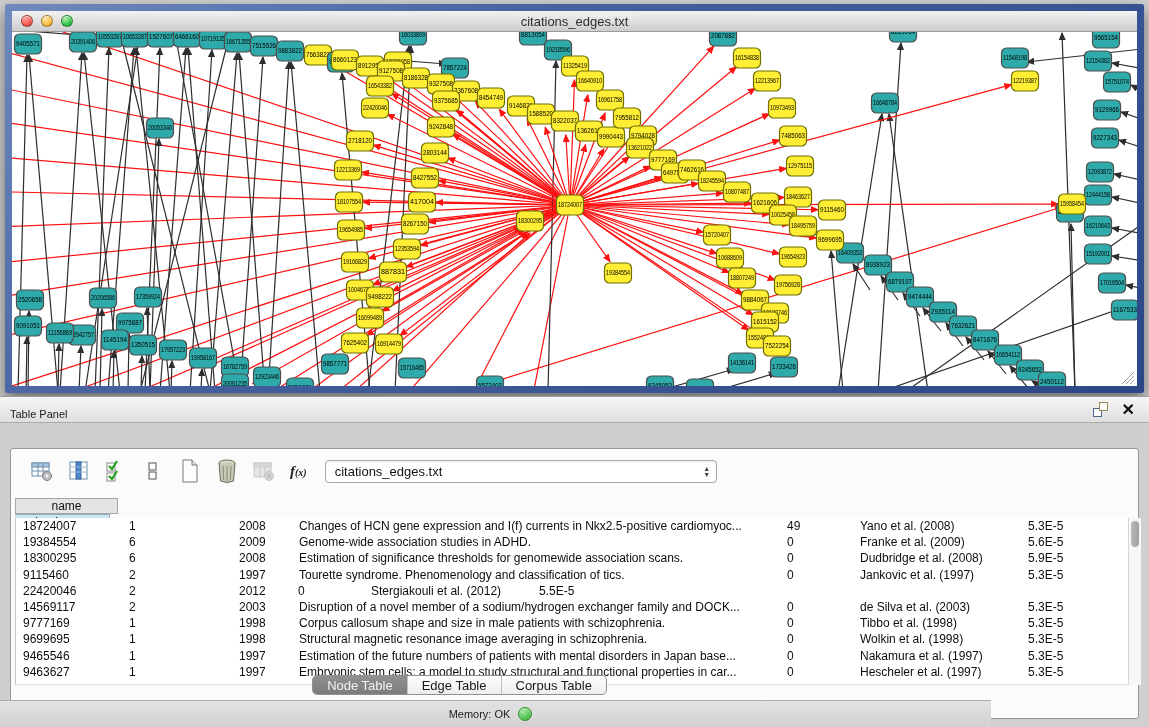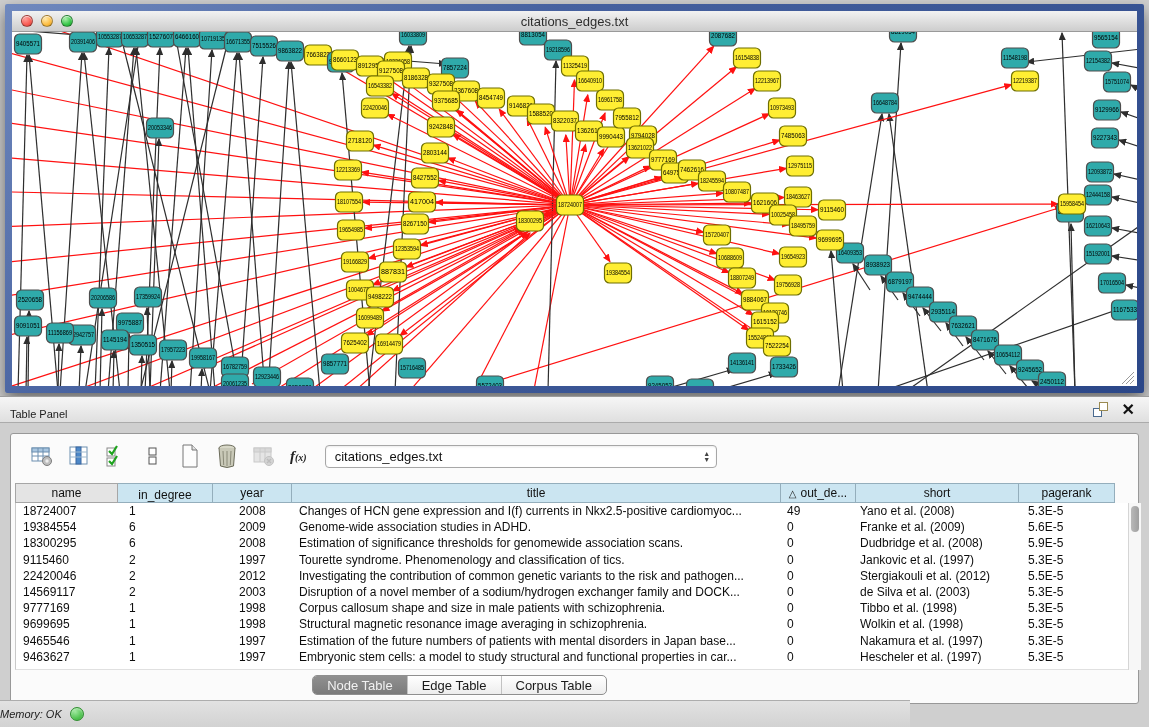--- a/index.html
+++ b/index.html
@@ -27,34 +27,34 @@
   .panel-header { position:absolute; left:0; top:396px; width:1149px; height:27px;
     background:linear-gradient(#F6F6F6,#DFDFDF); border-top:1px solid #9c9c9c;
     border-bottom:1px solid #ABABAB; display:flex; align-items:center; }
   .panel-header .ptitle { margin-left:10px; font-size:11px; color:#1c1c1c;margin-top:8px; }
   .panel-header .hdr-icons { margin-left:auto; margin-right:14px; display:flex; gap:14px; align-items:center; }
   .float-icon { width:15px; height:15px; position:relative; display:inline-block; }
   .float-icon .sq1 { position:absolute; left:0; bottom:0; width:9px; height:9px; border:1.5px solid #4a6a8f; background:#fff; }
   .float-icon .sq2 { position:absolute; right:0; top:0; width:9px; height:9px; border:1.5px solid #9a8a50; background:#fff; }
   .close-x { font-size:16px; font-weight:bold; color:#111; line-height:14px; cursor:default; }
 
-  .panel-body { position:absolute; left:10px; top:433px; width:1129px; height:271px;
+  .panel-body { position:absolute; left:10px; top:448px; width:1129px; height:271px;
     background:#FBFBFB; border:1px solid #989898; border-radius:3px; }
   .toolbar { position:absolute; left:0; top:0; width:100%; height:44px; display:flex; align-items:center; padding-left:18px; }
   .tb-icon { width:26px; height:26px; margin-right:11px; display:flex; align-items:center; justify-content:center; }
   .fx { font-family:"Liberation Serif", serif; font-style:italic; font-weight:bold; font-size:15px; color:#222; margin:0 6px 0 2px; }
   .combo { width:392px; height:23px; margin-left:12px; background:#fff; border:1px solid #A7A7A7;
     border-radius:4px; display:flex; align-items:center; font-size:13px; color:#111;
     box-shadow:inset 0 1px 2px rgba(0,0,0,.08); }
   .combo .val { padding-left:9px; flex:1; }
   .combo .spin { width:18px; display:flex; flex-direction:column; align-items:center; gap:1px; border-left:0; }
   .combo .spin span { font-size:7px; color:#444; line-height:5px; }
 
   .tablegrid { position:absolute; left:4px; top:49px; width:1113px; }
-  .thead { display:flex; height:20px; }
+  .thead { display:flex; height:20px;flex-direction:column; }
   .th { background:#CBE5F1; border:1px solid #94AEBC; border-left:none; font-size:12px; color:#111;
     display:flex; align-items:center; justify-content:center; }
   .th.first { background:#E4E4E4; border:1px solid #A6A6A6; }
   .sortmark { font-size:10px; margin-right:4px; color:#222; }
   .trow { display:flex; height:16.2px; font-size:12px; color:#0d0d0d; background:#fff; }
   .td { overflow:hidden; white-space:nowrap; padding-top:1px; }
   .c0{width:103px; padding-left:7px;} .c1{width:95px; padding-left:10px;} .c2{width:79px; padding-left:25px;align-items:center;}
   .c3{width:489px; padding-left:6px;} .c4{width:75px; padding-left:5px;} .c5{width:163px; padding-left:3px;}
   .c6{width:96px; padding-left:8px;}
   .tbody-wrap { position:relative; border-left:1px solid #C9C9C9; border-bottom:1px solid #E0E0E0; background:#fff; height:167px; }
@@ -65,23 +65,23 @@
   
   .tabs-row { position:absolute; left:0; top:675px; width:919px; display:flex; justify-content:center; }
   .seg { display:flex; border:1px solid #8F8F8F; border-radius:5px; overflow:hidden; height:20px;
     background:linear-gradient(#FFFFFF,#EDEDED); box-shadow:0 1px 1px rgba(255,255,255,.8); }
   .seg button { border:none; background:transparent; font-family:"Liberation Sans",sans-serif;
     font-size:13px; color:#1a1a1a; padding:0 14px; height:100%; border-right:1px solid #C2C2C2; cursor:default; }
   .seg button:last-child { border-right:none; }
   .seg button.active { background:linear-gradient(#909090,#7B7B7B); color:#F2F2F2; }
 
   
-  .statusbar { position:absolute; left:0; top:700px; width:910px; height:27px;
+  .statusbar { position:absolute; left:0; top:700px; width:991px; height:27px;
     background:linear-gradient(#E2E2E2,#D2D2D2); border-top:1px solid #ADADAD;
-    display:flex; align-items:center; justify-content:flex-start;font-style:italic; }
+    display:flex; align-items:center; justify-content:center; }
   .statusbar .mem { font-size:11px; color:#222; margin-right:8px; }
   .memdot { width:14px; height:14px; border-radius:50%; margin-right:10px;
     border:1px solid #2F8F2F; box-shadow:inset 0 1px 2px rgba(255,255,255,.6); }
 </style>
 </head>
 <body>
 
 <div class="graph-window">
   <div class="window-inner">
     <div class="titlebar">
@@ -956,21 +956,20 @@
             <div class="td c2">1997</div>
             <div class="td c3">Tourette syndrome. Phenomenology and classification of tics.</div>
             <div class="td c4">0</div>
             <div class="td c5">Jankovic et al. (1997)</div>
             <div class="td c6">5.3E-5</div>
           </div>
           <div class="trow">
             <div class="td c0">22420046</div>
             <div class="td c1">2</div>
             <div class="td c2">2012</div>
-            <div class="td c3">Investigating the contribution of common genetic variants to the risk and pathogen...</div>
             <div class="td c4">0</div>
             <div class="td c5">Stergiakouli et al. (2012)</div>
             <div class="td c6">5.5E-5</div>
           </div>
           <div class="trow">
             <div class="td c0">14569117</div>
             <div class="td c1">2</div>
             <div class="td c2">2003</div>
             <div class="td c3">Disruption of a novel member of a sodium/hydrogen exchanger family and DOCK...</div>
             <div class="td c4">0</div>

